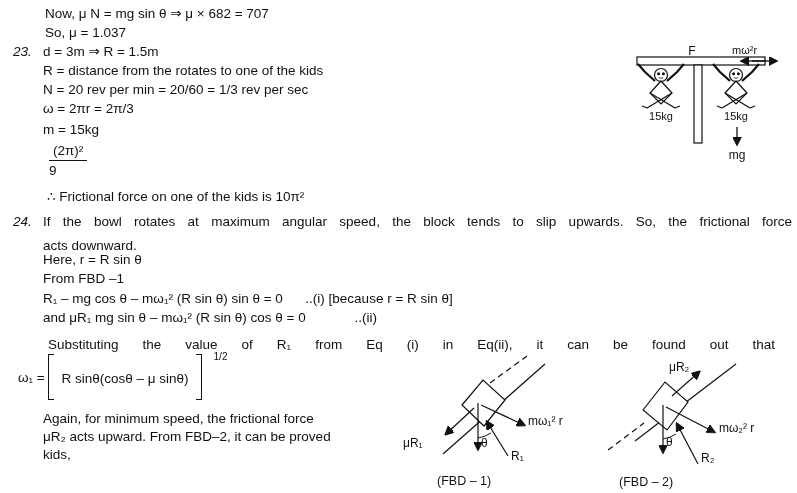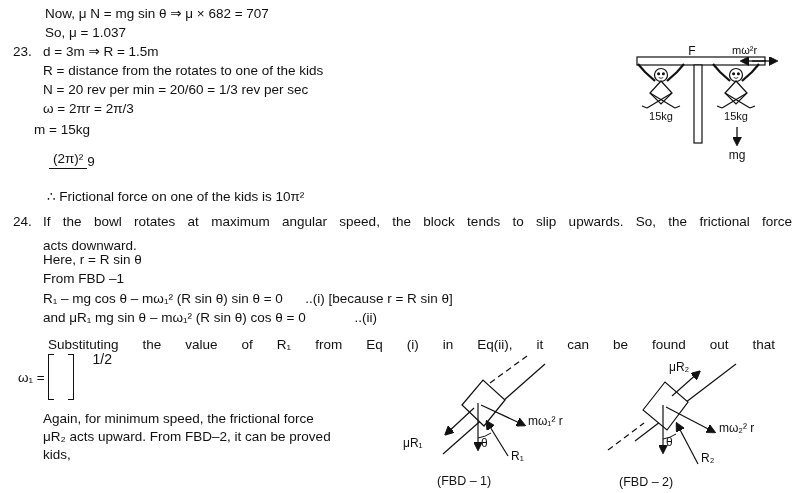--- a/index.html
+++ b/index.html
@@ -2,48 +2,48 @@
 <html><head>
 <meta charset="utf-8">
 <style>
   html,body{margin:0;padding:0;background:#ffffff;}
   body{
     position:relative;width:797px;height:493px;overflow:hidden;
     font-family:"Liberation Sans","DejaVu Sans",sans-serif;
     font-size:13.5px;color:#111;
   }
   .line{position:absolute;white-space:pre;line-height:15px;}
-  .num{position:absolute;white-space:pre;line-height:15px;}
+  .num{position:absolute;white-space:pre;line-height:15px;font-style:italic;}
   .jline{position:absolute;white-space:normal;text-align:justify;text-align-last:justify;line-height:15px;}
   .eqrow{position:absolute;display:flex;align-items:center;white-space:pre;}
-  .frac{display:inline-flex;flex-direction:row;align-items:flex-end;margin:0 2px;line-height:15px;}
+  .frac{display:inline-flex;flex-direction:column;align-items:flex-start;margin:0 2px;line-height:15px;}
   .frac .fnum{padding:0 4px 2px 4px;border-bottom:1.2px solid #111;}
   .frac .fden{padding-top:2px;}
   .bracket{width:5px;align-self:stretch;margin:0 0;}
   .bl{border-left:1.4px solid #111;border-top:1.4px solid #111;border-bottom:1.4px solid #111;margin-right:5px;}
   .brr{border-right:1.4px solid #111;border-top:1.4px solid #111;border-bottom:1.4px solid #111;margin-left:5px;}
-  .exp{align-self:flex-start;font-size:14px;position:relative;top:-3px;margin-left:18px;}
+  .exp{align-self:flex-start;font-size:10px;position:relative;top:-3px;margin-left:12px;}
   svg{position:absolute;}
   svg text{font-family:"Liberation Sans","DejaVu Sans",sans-serif;font-size:12px;fill:#111;}
   svg .small{font-size:11px;}
   svg .cap{font-size:12.5px;}
   svg line, svg path, svg polygon, svg rect, svg circle{stroke:#111;}
 </style>
 </head>
 <body>
 
 <div class="line" style="left:45px;top:6px">Now, μ N = mg sin θ ⇒ μ × 682 = 707</div>
 <div class="line" style="left:45px;top:25px">So, μ = 1.037</div>
 
 <div class="num" style="left:13px;top:44px">23.</div>
 <div class="line" style="left:43px;top:44px">d = 3m ⇒ R = 1.5m</div>
 <div class="line" style="left:43px;top:63px">R = distance from the rotates to one of the kids</div>
 <div class="line" style="left:43px;top:82px">N = 20 rev per min = 20/60 = 1/3 rev per sec</div>
 <div class="line" style="left:43px;top:101px">ω = 2πr = 2π/3</div>
-<div class="line" style="left:34px;top:122px">m = 15kg</div>
+<div class="line" style="left:43px;top:122px">m = 15kg</div>
 
 <div class="eqrow" style="left:47px;top:139px;height:42px">
   <span class="frac">
     <span class="fnum">(2π)²</span>
     <span class="fden">9</span>
   </span>
 </div>
 
 <div class="line" style="left:47px;top:189px">∴ Frictional force on one of the kids is 10π²</div>
 
@@ -53,20 +53,21 @@
 <div class="line" style="left:43px;top:252px">Here, r = R sin θ</div>
 <div class="line" style="left:43px;top:271px">From FBD –1</div>
 <div class="line" style="left:43px;top:291px">R₁ – mg cos θ – mω₁² (R sin θ) sin θ = 0      ..(i) [because r = R sin θ]</div>
 <div class="line" style="left:43px;top:310px">and μR₁ mg sin θ – mω₁² (R sin θ) cos θ = 0             ..(ii)</div>
 <div class="jline" style="left:48px;top:337px;width:727px">Substituting the value of R₁ from Eq (i) in Eq(ii), it can be found out that</div>
 
 <div class="eqrow" style="left:18px;top:354px;height:46px">
   <span>ω₁ = </span>
   <span class="bracket bl"></span>
   <span class="frac">
+    <span class="fden">R sinθ(cosθ – μ sinθ)</span>
   </span>
   <span class="bracket brr"></span>
   <span class="exp">1/2</span>
 </div>
 
 <div class="line" style="left:43px;top:411px">Again, for minimum speed, the frictional force</div>
 <div class="line" style="left:43px;top:429px">μR₂ acts upward. From FBD–2, it can be proved</div>
 <div class="line" style="left:43px;top:447px">kids,</div>
 
 <svg style="left:600px;top:30px" width="197" height="135" viewBox="0 0 197 135">

